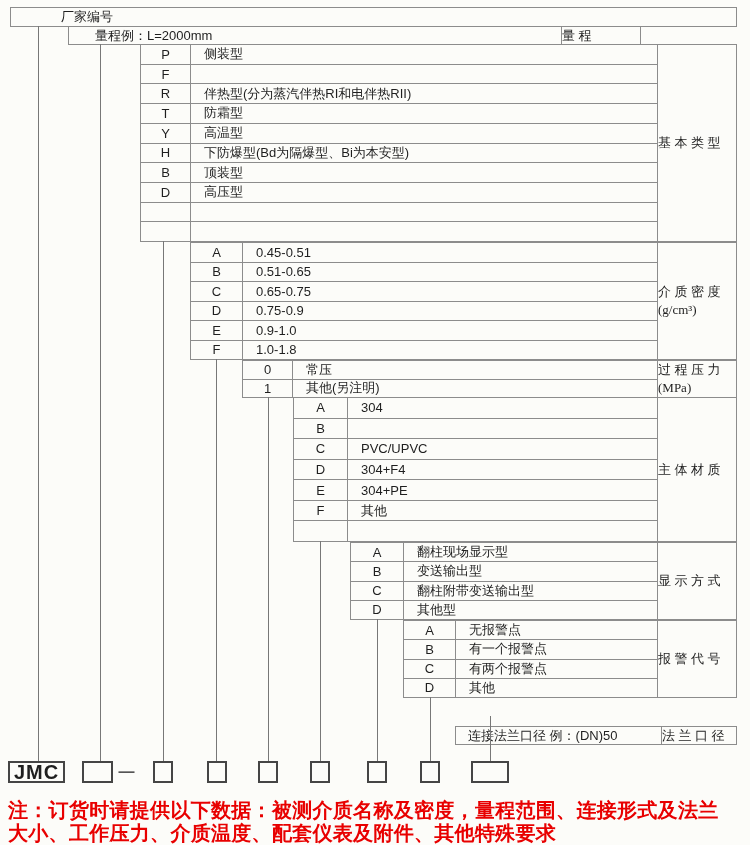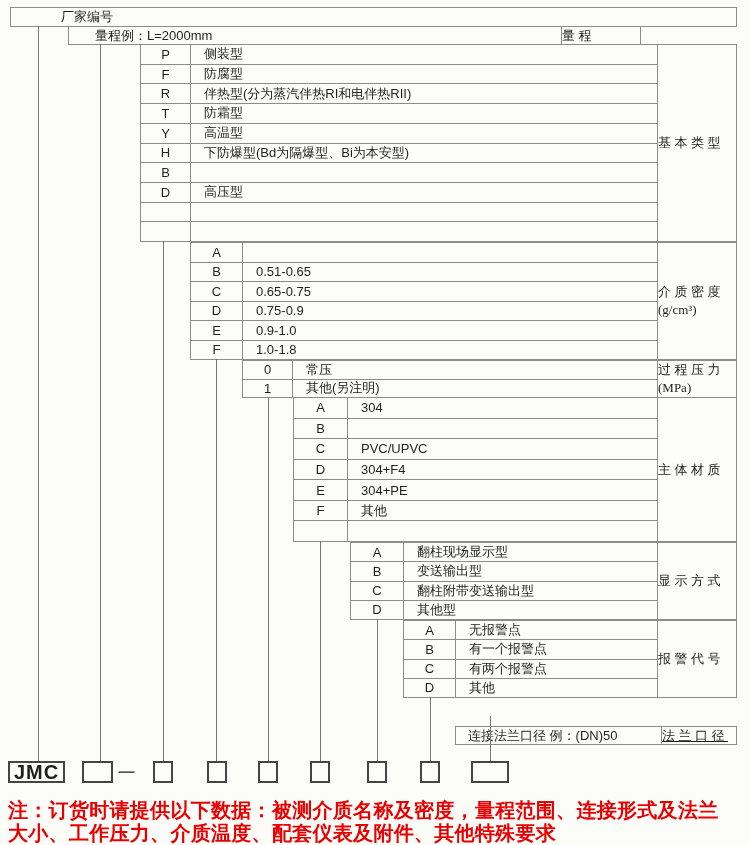--- a/index.html
+++ b/index.html
@@ -54,40 +54,40 @@
   </div>
 
   <div class="tbl" id="tbl-basic" style="left:140px;top:44px;width:597px;height:198px;">
     <div class="rows">
       <div class="trow">
           <div class="code">P</div>
           <div class="desc">侧装型</div>
         </div>
       <div class="trow">
           <div class="code">F</div>
-          <div class="desc">防腐型</div>
         </div>
       <div class="trow">
           <div class="code">R</div>
           <div class="desc">伴热型(分为蒸汽伴热RI和电伴热RII)</div>
         </div>
       <div class="trow">
           <div class="code">T</div>
           <div class="desc">防霜型</div>
         </div>
       <div class="trow">
           <div class="code">Y</div>
           <div class="desc">高温型</div>
         </div>
       <div class="trow">
           <div class="code">H</div>
           <div class="desc">下防爆型(Bd为隔爆型、Bi为本安型)</div>
         </div>
       <div class="trow">
           <div class="code">B</div>
+          <div class="desc">顶装型</div>
         </div>
       <div class="trow">
           <div class="code">D</div>
           <div class="desc">高压型</div>
         </div>
       <div class="trow">
           <div class="code"></div>
           <div class="desc"></div>
         </div>
       <div class="trow">
@@ -97,20 +97,21 @@
     </div>
     <div class="lbl">
         <span class="sp">基本类型</span>
       </div>
   </div>
 
   <div class="tbl" id="tbl-density" style="left:190px;top:242px;width:547px;height:118px;">
     <div class="rows">
       <div class="trow">
           <div class="code">A</div>
+          <div class="desc">0.45-0.51</div>
         </div>
       <div class="trow">
           <div class="code">B</div>
           <div class="desc">0.51-0.65</div>
         </div>
       <div class="trow">
           <div class="code">C</div>
           <div class="desc">0.65-0.75</div>
         </div>
       <div class="trow">
@@ -227,21 +228,21 @@
           <div class="desc">其他</div>
         </div>
     </div>
     <div class="lbl">
         <span class="sp">报警代号</span>
       </div>
   </div>
 
   <div class="tbl" id="tbl-flange" style="left:455px;top:726px;width:282px;height:19px;">
     <div class="desc" style="padding-left:12px;">连接法兰口径 例：(DN)50</div>
-    <div class="lbl" style="flex-basis:75px;text-decoration:underline;">
+    <div class="lbl" style="flex-basis:75px;">
         <span class="sp">法兰口径</span>
       </div>
   </div>
 
   <div class="vl" style="left:38px;top:26px;height:736px;"></div>
   <div class="vl" style="left:100px;top:44px;height:718px;"></div>
   <div class="vl" style="left:163px;top:241px;height:521px;"></div>
   <div class="vl" style="left:216px;top:359px;height:403px;"></div>
   <div class="vl" style="left:268px;top:397px;height:365px;"></div>
   <div class="vl" style="left:320px;top:541px;height:221px;"></div>

